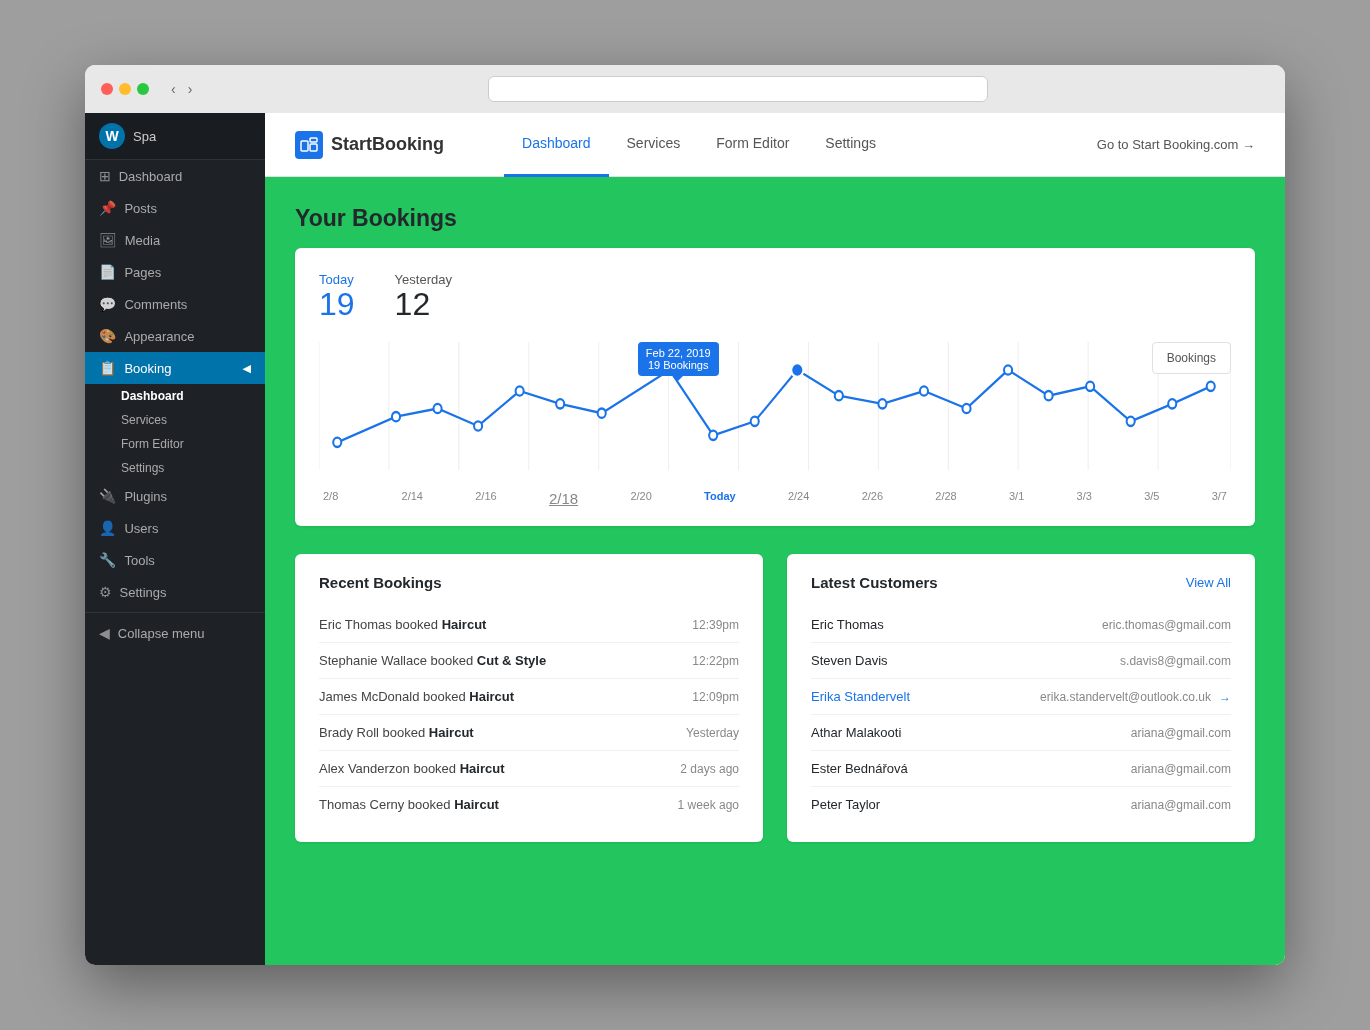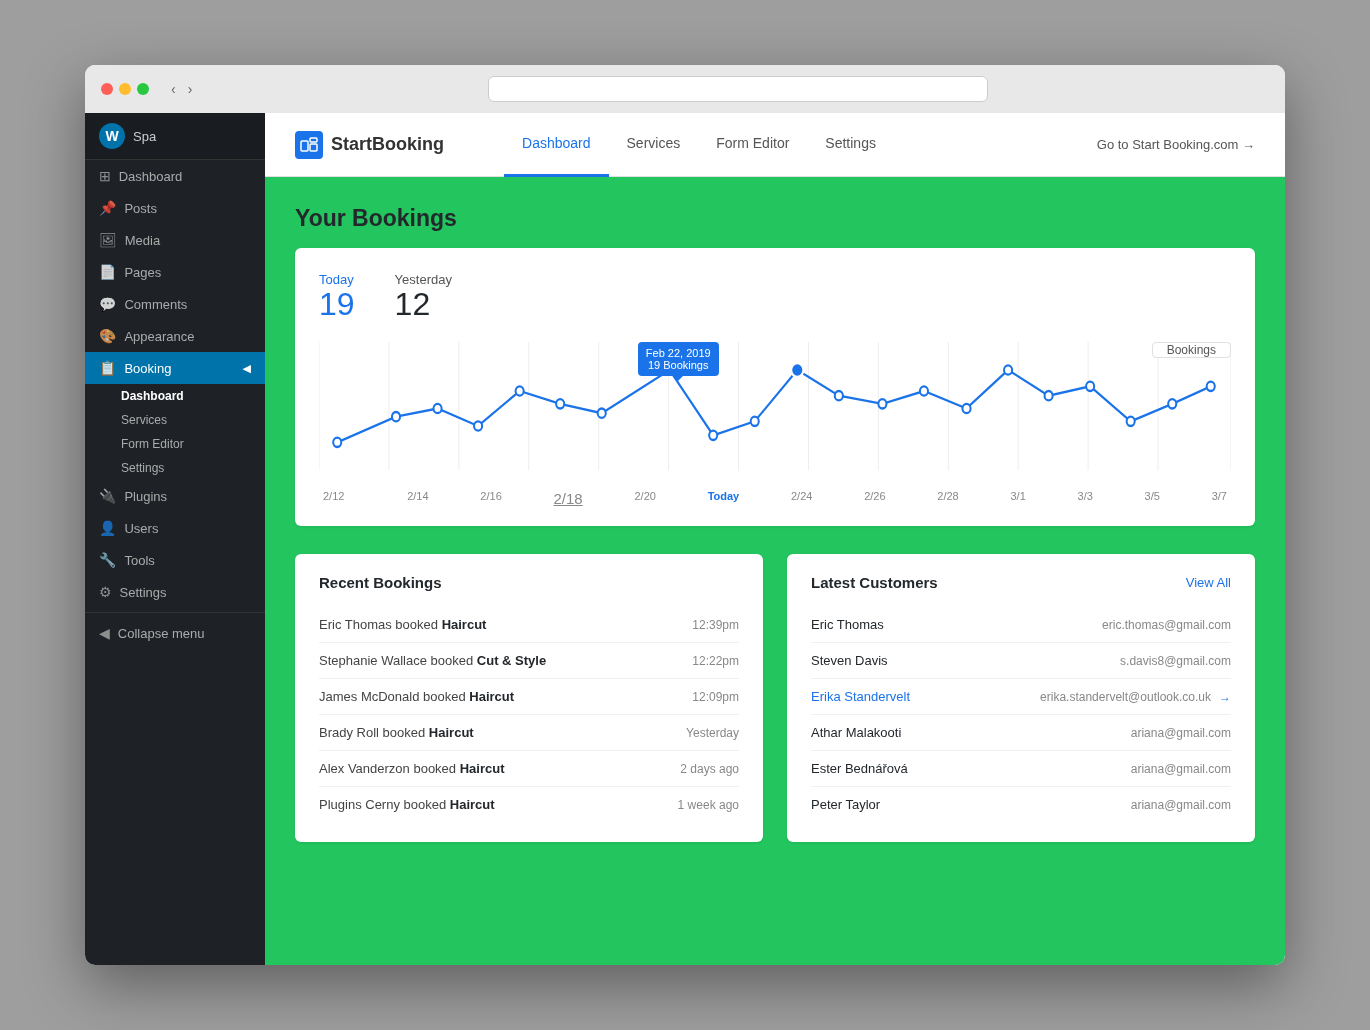--- a/index.html
+++ b/index.html
@@ -191,21 +191,21 @@
       position: relative;
       height: 160px;
     }
     .chart-legend {
       position: absolute;
       right: 0;
       top: 0;
       background: #fff;
       border: 1px solid #e0e0e0;
       border-radius: 4px;
-      padding: 0 14px;
+      padding: 8px 14px;
       font-size: 12px;
       color: #555;
     }
     
     .bottom-panels {
       display: flex;
       gap: 24px;
     }
     .panel-card {
       background: #fff;
@@ -451,21 +451,21 @@
               <circle cx="680" cy="24" r="4" fill="#fff" stroke="#1a73e8" stroke-width="2"></circle>
               <circle cx="720" cy="46" r="4" fill="#fff" stroke="#1a73e8" stroke-width="2"></circle>
               <circle cx="761" cy="38" r="4" fill="#fff" stroke="#1a73e8" stroke-width="2"></circle>
               <circle cx="801" cy="68" r="4" fill="#fff" stroke="#1a73e8" stroke-width="2"></circle>
               <circle cx="842" cy="53" r="4" fill="#fff" stroke="#1a73e8" stroke-width="2"></circle>
               <circle cx="880" cy="38" r="4" fill="#fff" stroke="#1a73e8" stroke-width="2"></circle>
             </svg>
 
             
             <div style="display:flex; justify-content:space-between; margin-top:4px; padding: 0 4px;">
-              <span style="font-size:11px;color:#888;">2/12</span>
+              <span style="font-size:11px;color:#888;">2/8</span>
               <span style="font-size:11px;color:#888;margin-left:11px;">2/14</span>
               <span style="font-size:11px;color:#888;">2/16</span>
               <span style="font-size:15px;color:#888;text-decoration:underline;">2/18</span>
               <span style="font-size:11px;color:#888;">2/20</span>
               <span style="font-size:11px;color:#1a73e8;font-weight:600;">Today</span>
               <span style="font-size:11px;color:#888;">2/24</span>
               <span style="font-size:11px;color:#888;">2/26</span>
               <span style="font-size:11px;color:#888;">2/28</span>
               <span style="font-size:11px;color:#888;">3/1</span>
               <span style="font-size:11px;color:#888;">3/3</span>
@@ -507,21 +507,21 @@
                 <span class="booking-time">Yesterday</span>
               </div>
               <div class="booking-row">
                 <span class="booking-text">
                   <span>Alex Vanderzon booked</span> <strong>Haircut</strong>
                 </span>
                 <span class="booking-time">2 days ago</span>
               </div>
               <div class="booking-row">
                 <span class="booking-text">
-                  <span>Plugins Cerny booked</span> <strong>Haircut</strong>
+                  <span>Thomas Cerny booked</span> <strong>Haircut</strong>
                 </span>
                 <span class="booking-time">1 week ago</span>
               </div>
             </div>
           </div>
 
           <div class="panel-card">
             <div class="panel-header">
               <span class="panel-title">Latest Customers</span>
               <span class="view-all">View All</span>

